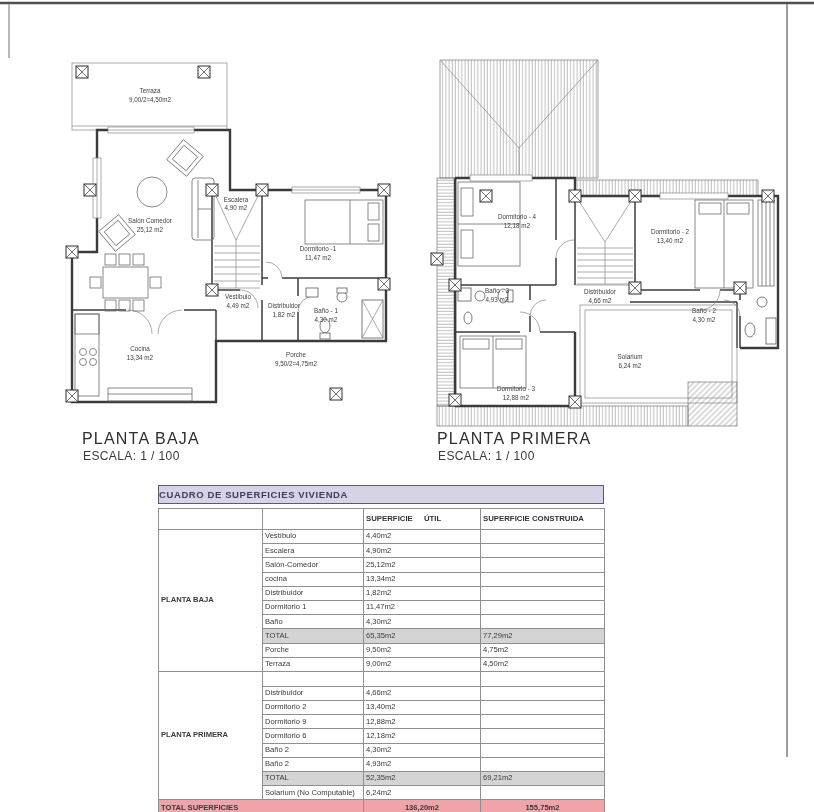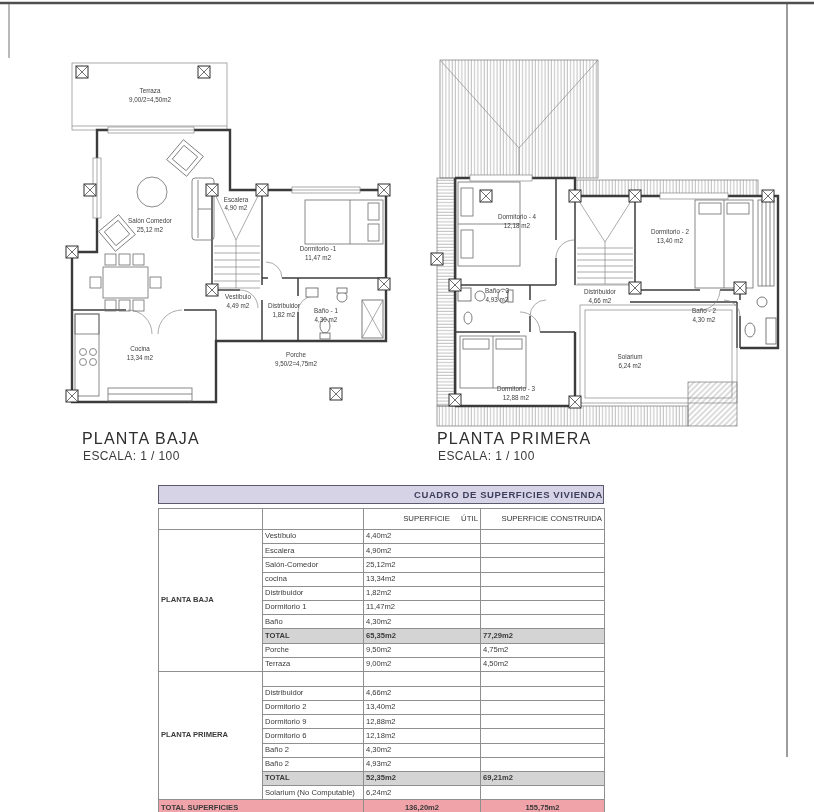--- a/index.html
+++ b/index.html
@@ -9,32 +9,32 @@
   .thin{stroke:#878787;stroke-width:.7;fill:none}
   .wall{stroke:#3b3b3b;stroke-width:2.4;fill:none}
   .iwall{stroke:#3b3b3b;stroke-width:1.5;fill:none}
   .furn{stroke:#6d6d6d;stroke-width:.8;fill:none}
   .fix{stroke:#5a5a5a;stroke-width:.8;fill:#fff}
   .win{stroke:#878787;stroke-width:.7;fill:#fff}
   text.rlabel{font-family:"Liberation Sans",sans-serif;font-size:6.3px;fill:#3e3e3e;text-anchor:middle}
   .plan-title{position:absolute;font-size:16px;letter-spacing:1.2px;color:#2e2e2e}
   .plan-scale{position:absolute;font-size:12px;letter-spacing:.4px;color:#3a3a3a}
   .surf-wrap{position:absolute;left:158px;top:485px;width:446px}
-  .surf-title{height:17px;line-height:17px;text-align:right;background:#d7d3e6;
+  .surf-title{height:17px;line-height:17px;text-align:left;background:#d7d3e6;
       border:1px solid #5b5b6e;font-size:9.5px;font-weight:bold;color:#3d3d5c;
       letter-spacing:.6px;margin-bottom:4px}
   table.surf{border-collapse:collapse;width:100%;table-layout:fixed;border:1.5px solid #555}
   table.surf td{border:1px solid #8f8f8f;font-size:7.6px;color:#3a3a3a;height:13.2px;
       padding:0 2px;overflow:hidden;white-space:nowrap;line-height:1.1}
-  table.surf thead td{height:20px;font-weight:normal;font-size:7.8px;text-align:right;color:#333}
+  table.surf thead td{height:20px;font-weight:bold;font-size:7.8px;text-align:left;color:#333}
   td.hu{word-spacing:9px}
   td.rname{padding-left:6px}
   td.rval{text-align:left}
   td.group{font-weight:bold;font-size:7.8px;padding-left:5px;vertical-align:middle;background:#fff}
-  tr.total-row td{background:#d4d4d4;font-weight:bold}
+  tr.total-row td{background:#d4d4d4;font-weight:normal}
   tr.spacer-row td{height:14px}
   tr.grand-row td{background:#f0a4a9;font-weight:bold;height:15px}
   td.glabel{padding-left:5px;font-size:8px;color:#8e3438}
   td.gval{text-align:center;color:#c14f56}
 </style>
 </head>
 <body>
 
 <svg style="left:0;top:0" width="814" height="812" viewBox="0 0 814 812">
   <line x1="0" y1="3" x2="814" y2="3" stroke="#4f4f4f" stroke-width="2.4"></line>

